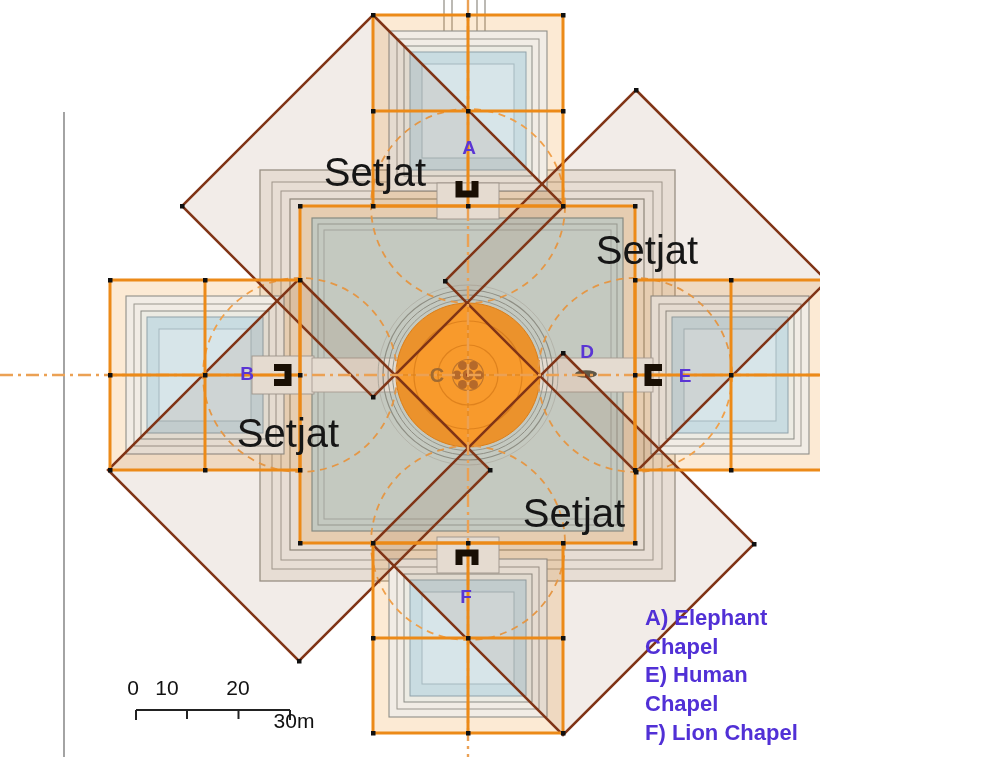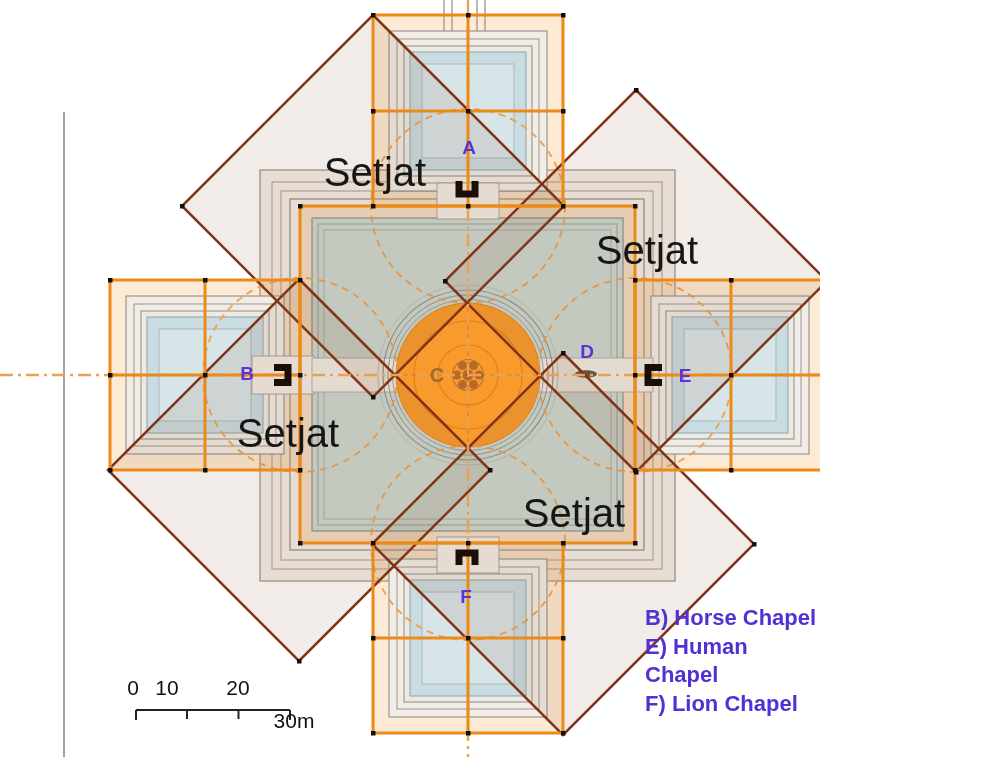--- a/index.html
+++ b/index.html
@@ -195,21 +195,21 @@
 <div class="overlay setjat" style="left:574px;top:513px">Setjat</div>
 
 <div class="overlay marker" style="left:469px;top:148px">A</div>
 <div class="overlay marker" style="left:247px;top:374px">B</div>
 <div class="overlay marker marker-c" style="left:437px;top:375px">C</div>
 <div class="overlay marker" style="left:587px;top:352px">D</div>
 <div class="overlay marker" style="left:685px;top:376px">E</div>
 <div class="overlay marker" style="left:466px;top:597px">F</div>
 
 <div class="legend">
-  <div>B) Horse Chapel</div>
+  <div>A) Elephant Chapel</div>
   <div>E) Human Chapel</div>
   <div>F) Lion Chapel</div>
 </div>
 
 <div class="overlay scale-label" style="left:133px;top:688px">0</div>
 <div class="overlay scale-label" style="left:167px;top:688px">10</div>
 <div class="overlay scale-label" style="left:238px;top:688px">20</div>
 <div class="overlay scale-label" style="left:294px;top:721px">30m</div>
 
 </div>

